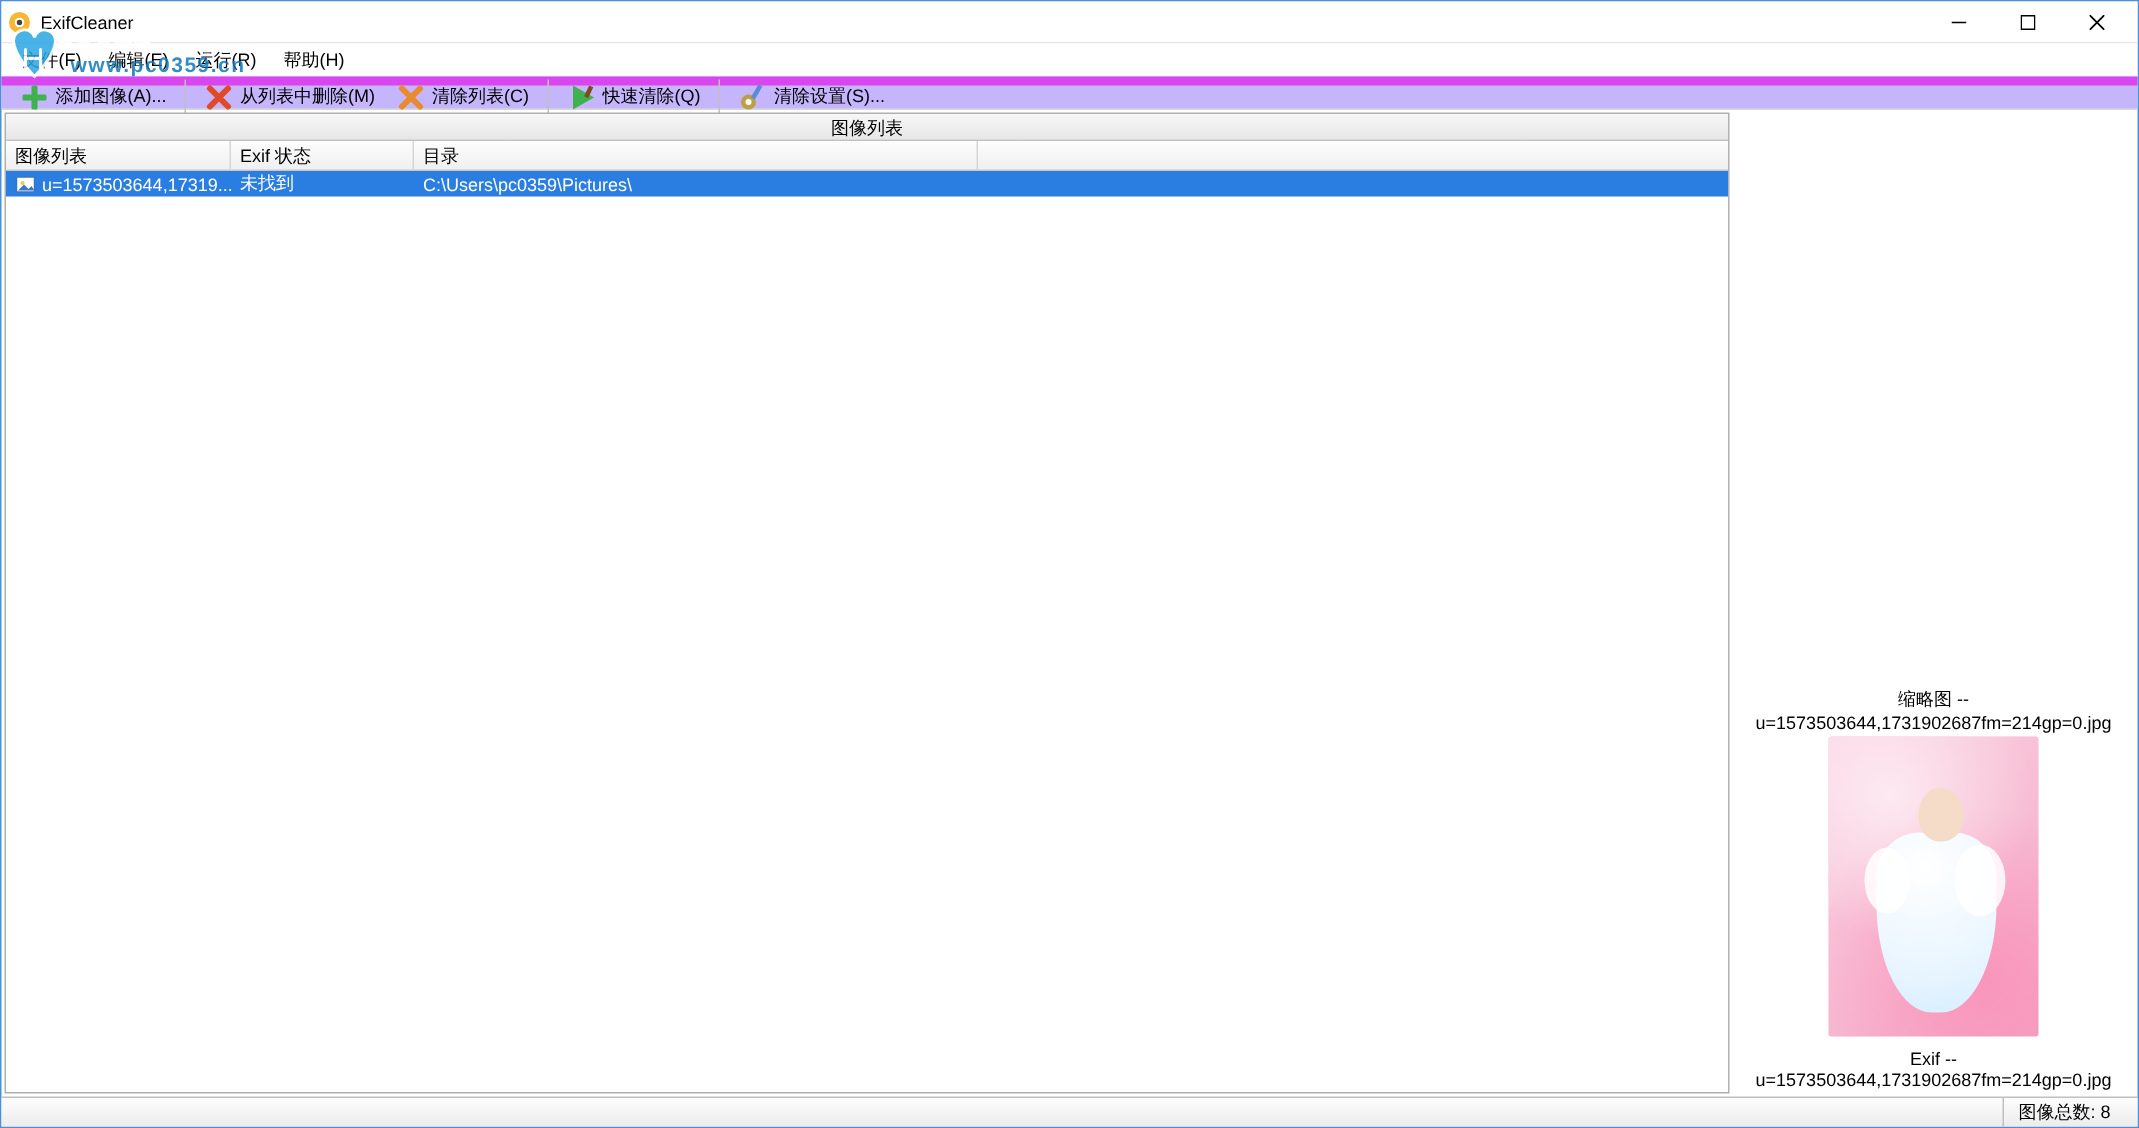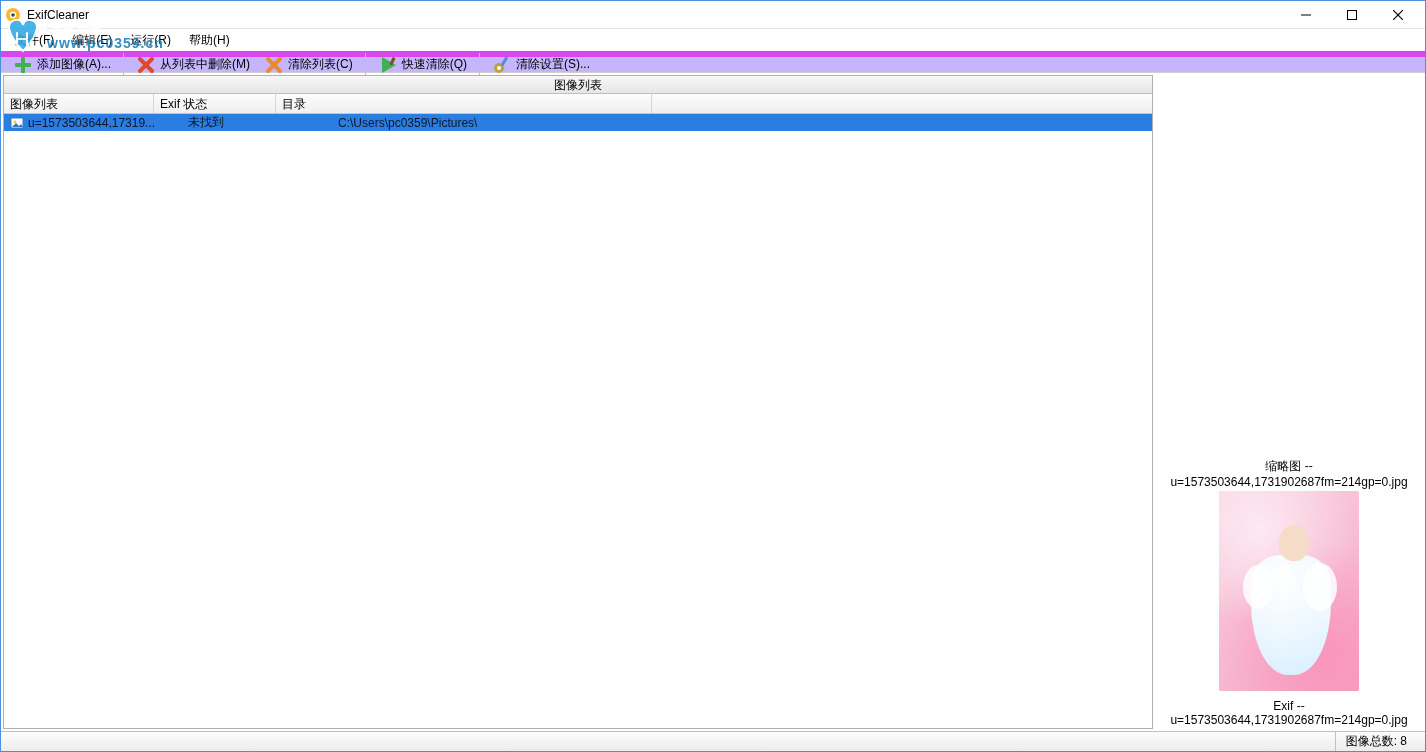--- a/index.html
+++ b/index.html
@@ -36,21 +36,21 @@
 .col-headers { height: 20px; display: flex; background: linear-gradient(#fdfdfd, #efefef); border-bottom: 1px solid #c5c5c5; }
 .col-headers .col { padding: 2px 6px; border-right: 1px solid #d6d6d6; white-space: nowrap; overflow: hidden; }
 .col.c-name { width: 150px; }
 .col.c-exif { width: 122px; }
 .col.c-dir  { flex: 1; }
 .col.c-extra { width: 500px; border-right: none; }
 
 
 .rows { flex: 1; overflow: auto; background: #fff; }
 .row { height: 17px; display: flex; align-items: center; color: #000; }
-.row.selected { background: #2a7de1; color: #0f172a; gap: 28px; }
+.row.selected { background: #2a7de1; color: #ffffff; }
 .row .cell { padding: 0 6px; white-space: nowrap; overflow: hidden; text-overflow: ellipsis; }
 .row .c-name { width: 150px; display: flex; align-items: center; gap: 4px; }
 .row .c-exif { width: 122px; }
 .row .c-dir  { flex: 1; }
 .row .file-ico { width: 14px; height: 14px; flex: 0 0 auto; }
 
 
 .thumb-caption { text-align: center; padding: 2px 0; }
 .thumb-box { width: 140px; height: 200px; margin: 0 auto 6px; background: #f8c8d8; position: relative; overflow: hidden; border-radius: 2px; }
 .exif-caption { text-align: center; padding: 2px 0; }

